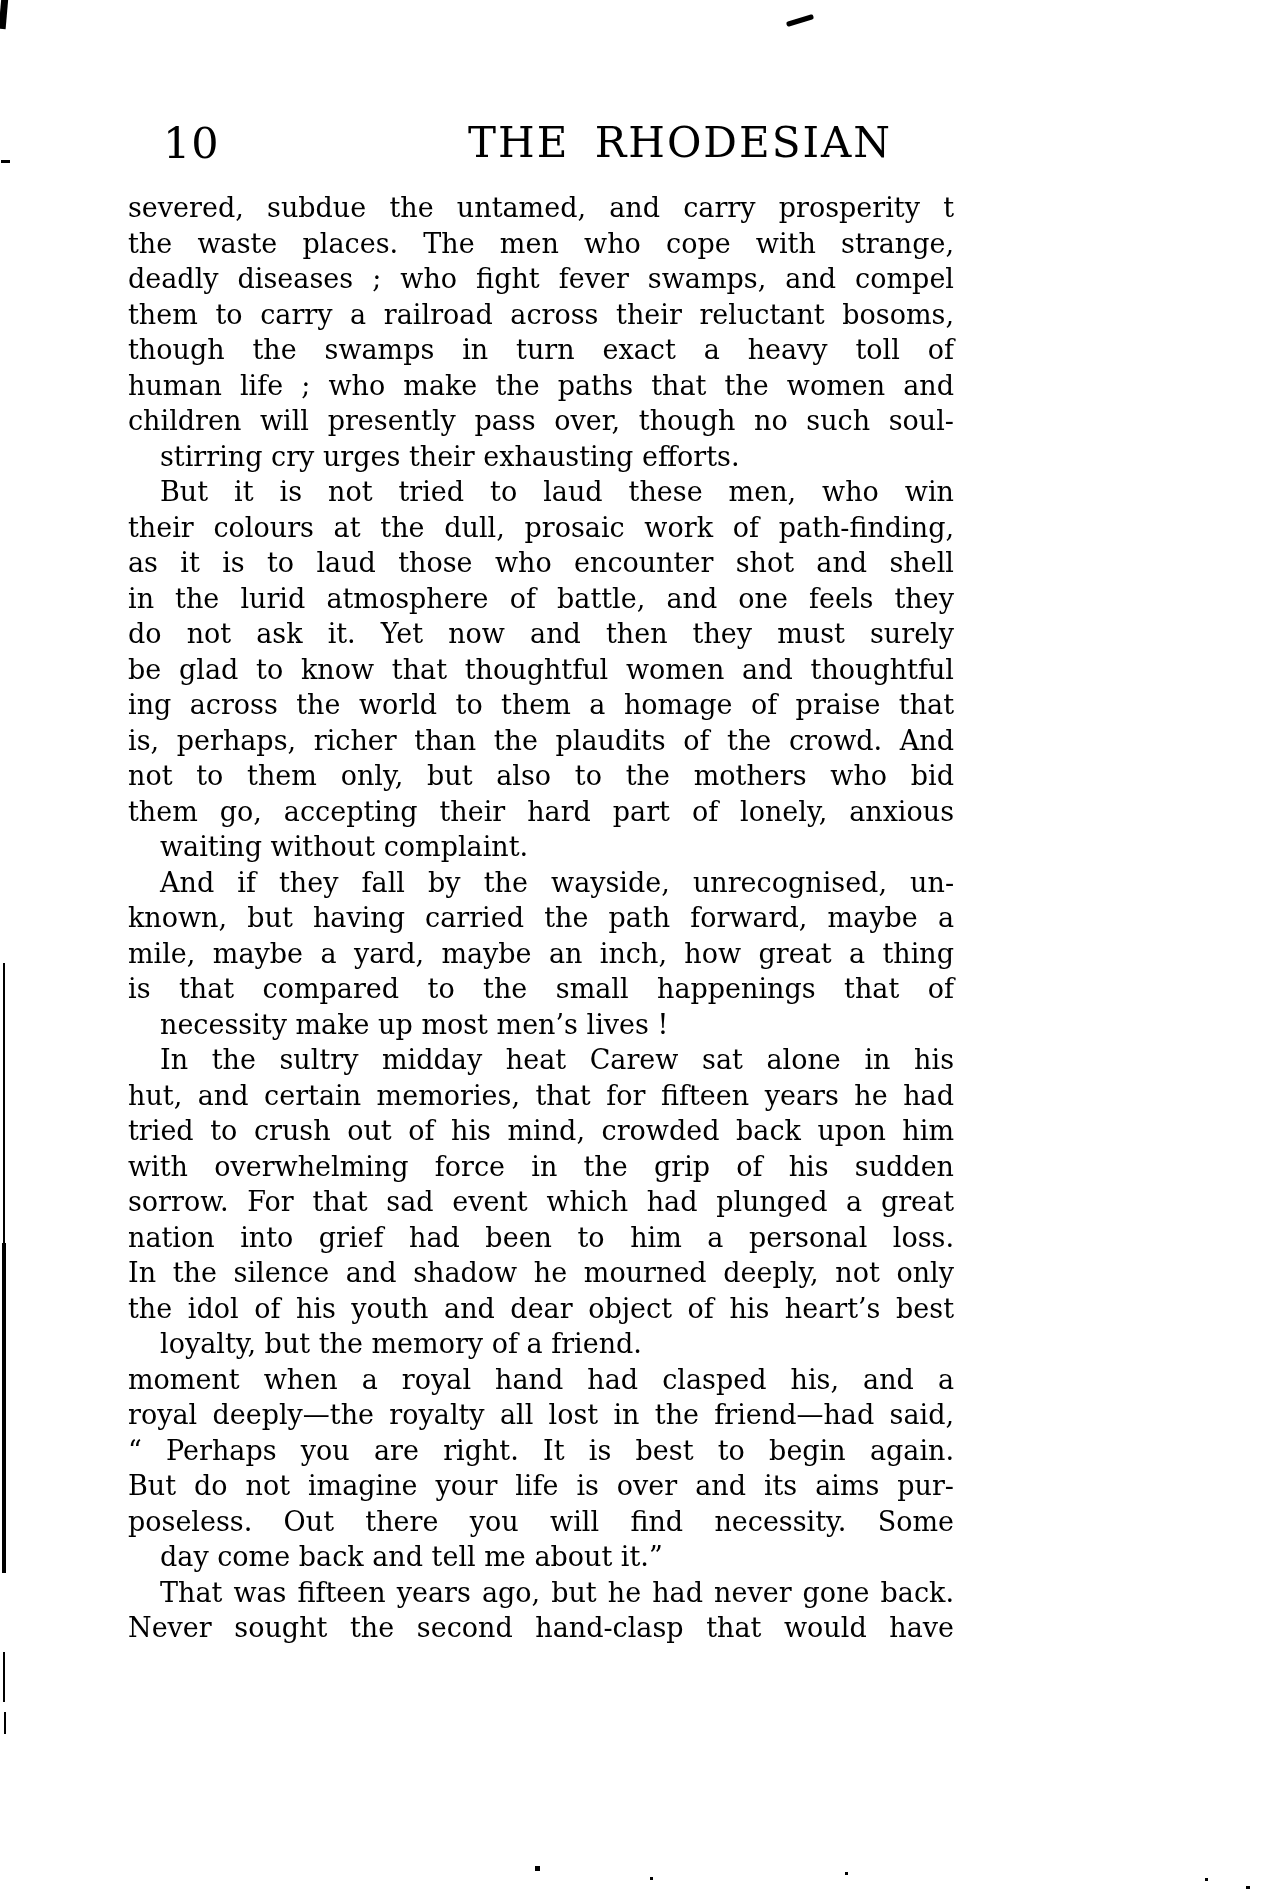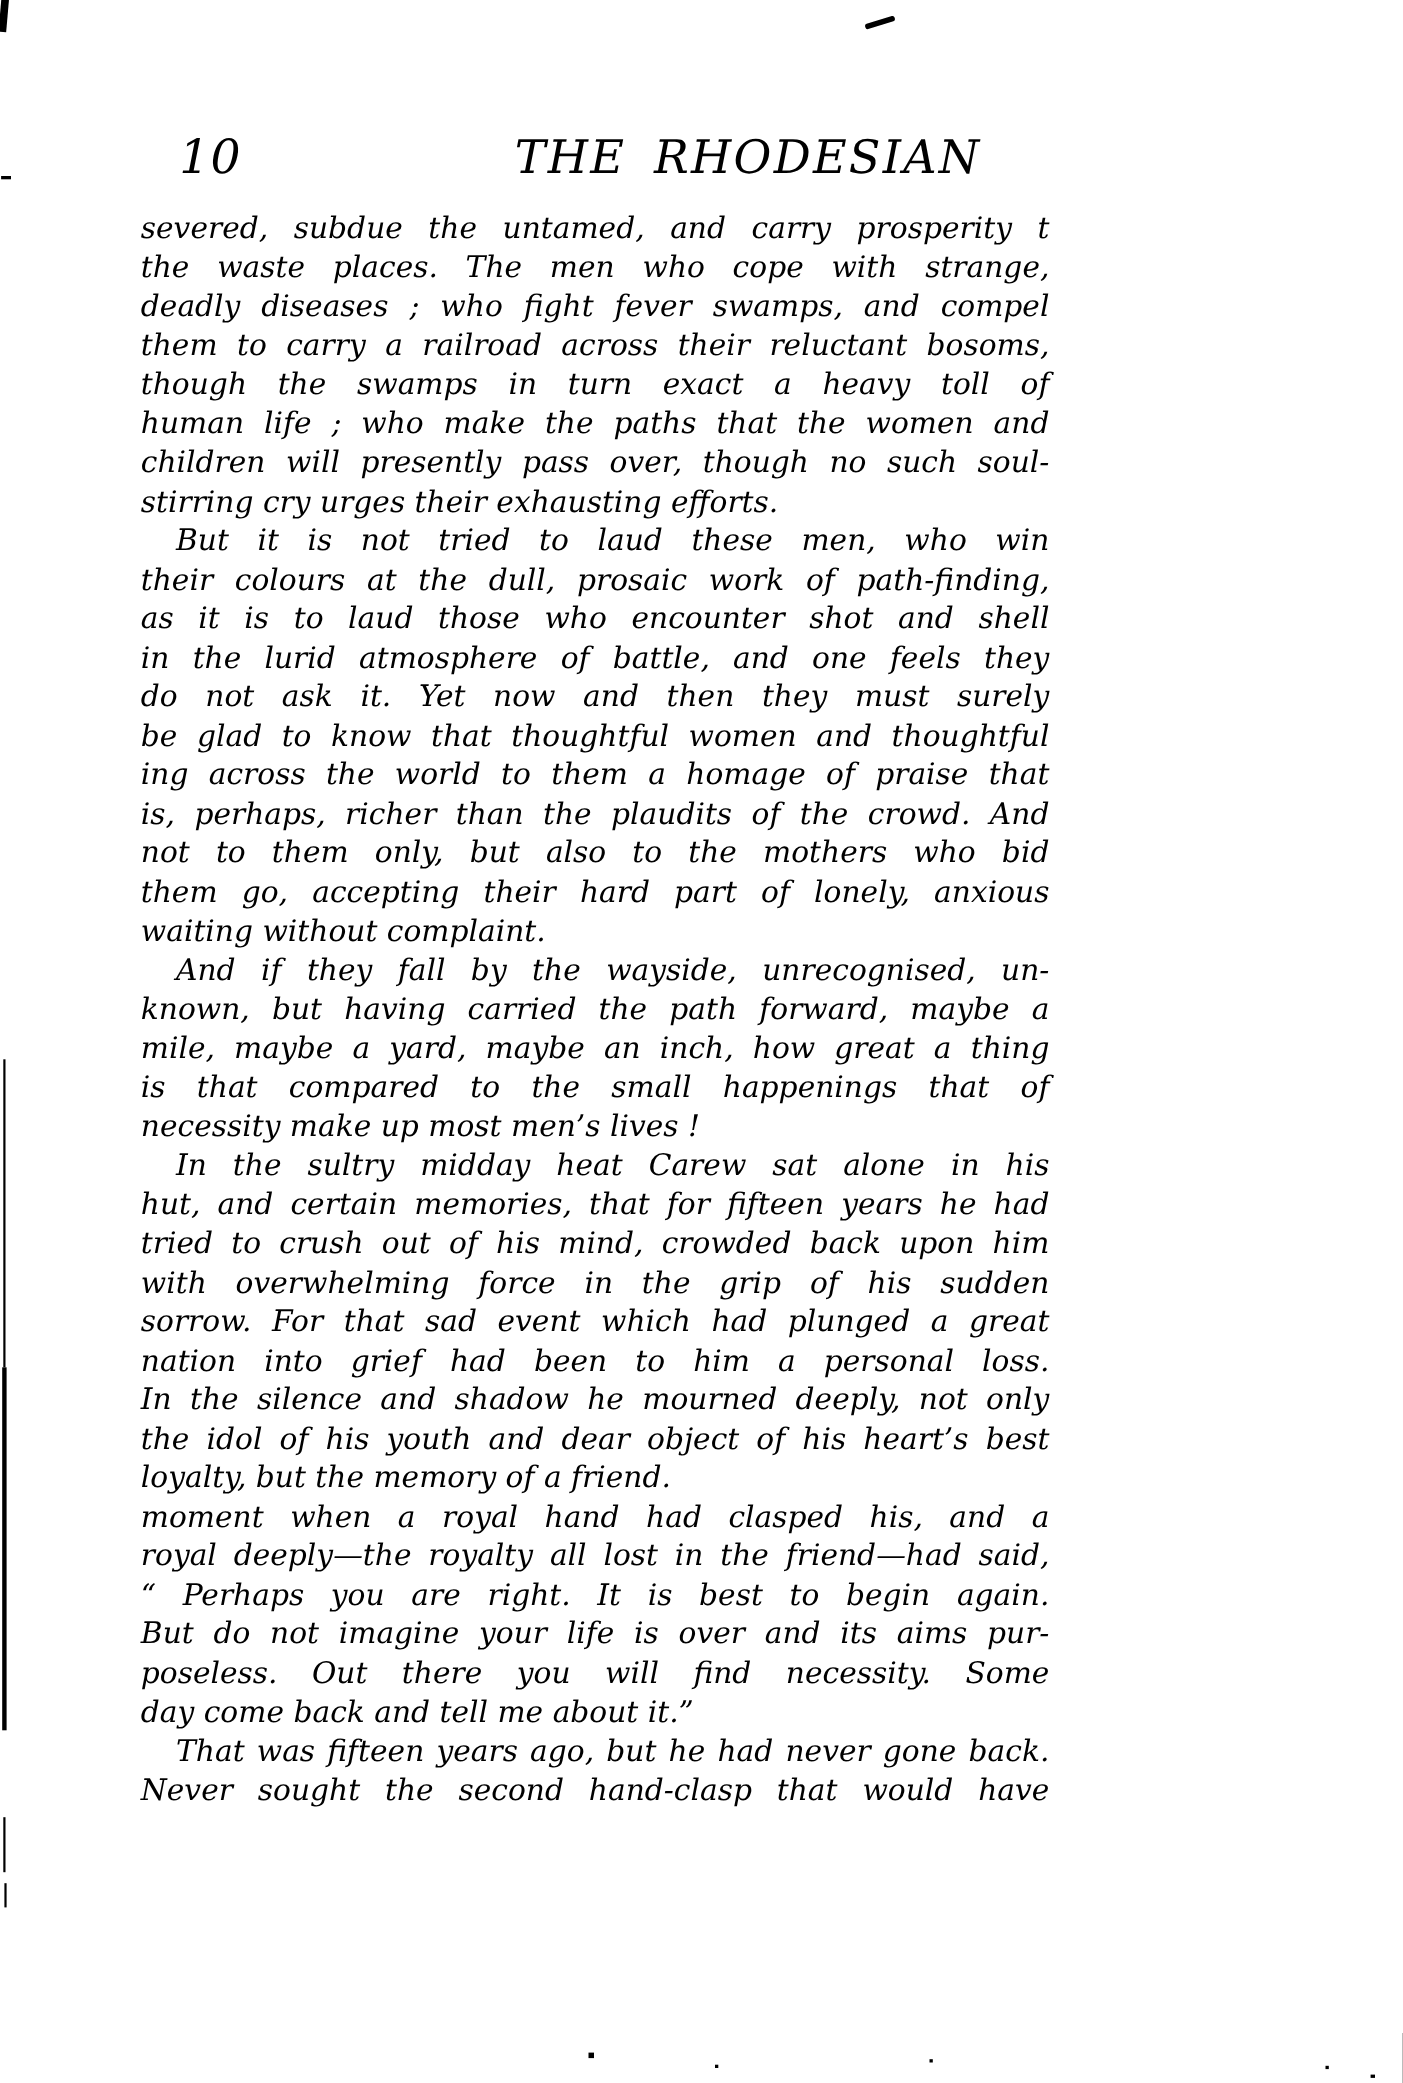--- a/index.html
+++ b/index.html
@@ -5,21 +5,20 @@
   html, body { margin: 0; padding: 0; background: #888; }
   .page {
     position: relative;
     width: 1275px;
     height: 1894px;
     margin: 0 auto;
     background: #ffffff;
     overflow: hidden;
     font-family: "DejaVu Serif", "Liberation Serif", serif;
     color: #000000;
-    font-style: italic;
   }
   .header-pagenum {
     position: absolute;
     left: 163px;
     top: 122px;
     font-size: 43px;
     line-height: 1;
     letter-spacing: 1px;
   }
   .header-title {
@@ -41,21 +40,21 @@
   .para { margin: 0; padding: 0; }
   .line {
     line-height: 35.5px;
     font-size: 27px;
     text-align: justify;
     text-align-last: justify;
     white-space: normal;
     overflow: visible;
   }
   .line.indent { text-indent: 32px; }
-  .line.last { text-align-last: left; }
+  .line.last { text-align-last: left; margin-left: 32px; }
   
   .artifact { position: absolute; background: #000; }
   .corner-stroke { left: 0px; top: -3px; width: 7px; height: 32px; transform: rotate(5deg); }
   .pen-dash { left: 786px; top: 18px; width: 28px; height: 5px; transform: rotate(-17deg); border-radius: 2px; }
   .margin-dash { left: 1px; top: 160px; width: 9px; height: 3px; }
   .left-line-a { left: 3px; top: 963px; width: 2px; height: 280px; }
   .left-line-b { left: 2px; top: 1243px; width: 4px; height: 330px; }
   .left-line-c { left: 3px; top: 1652px; width: 2px; height: 50px; }
   .left-line-d { left: 4px; top: 1712px; width: 2px; height: 22px; }
   .speck-1 { left: 535px; top: 1866px; width: 5px; height: 5px; }

